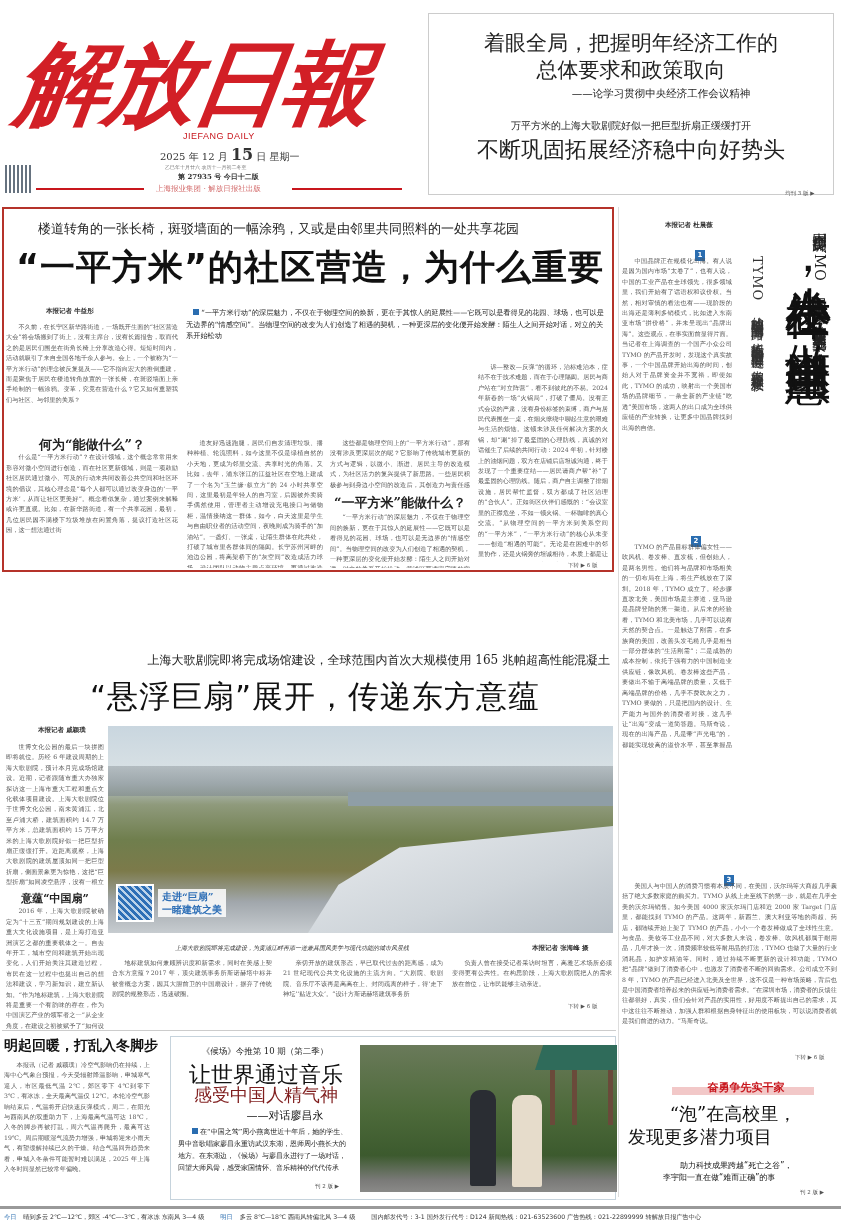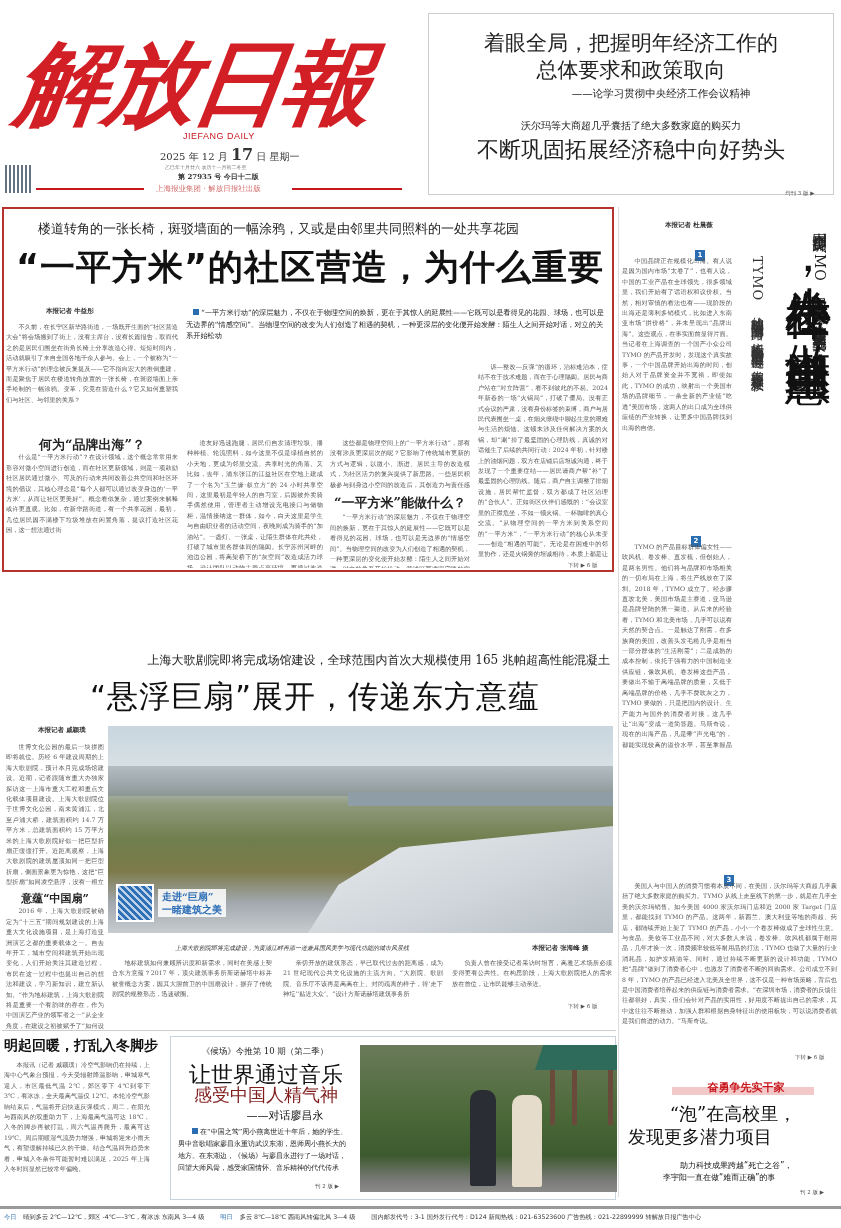--- a/index.html
+++ b/index.html
@@ -50,54 +50,54 @@
   .footer-bar .blue { color: #2a6db0; }
 </style>
 </head>
 <body>
 
 <div class="abs" style="left:0;top:0;width:420px;height:200px;">
   <div id="masthead-title" class="abs" style="position:absolute;">解放日報</div>
   <div id="masthead-en" class="abs">JIEFANG DAILY</div>
   <div id="masthead-date" class="abs">
     <span>2025 年 12 月</span>
-    <b>17</b>
+    <b>15</b>
     <span>日  星期一</span>
   </div>
   <div id="masthead-lunar" class="abs">乙巳年十月廿六   农历十一月初二冬至</div>
   <div id="masthead-issue" class="abs">第 27935 号  今日十二版</div>
   <div id="masthead-publisher" class="abs">上海报业集团 · 解放日报社出版</div>
   <div id="qr-small" class="abs"></div>
   <div class="abs mast-rule" style="left:36px;top:188px;width:108px;"></div>
   <div class="abs mast-rule" style="left:292px;top:188px;width:110px;"></div>
 </div>
 
 <div id="lead-box" class="abs">
   <div class="lead-h1" style="margin-top:16px;">着眼全局，把握明年经济工作的</div>
   <div class="lead-h1">总体要求和政策取向</div>
   <div class="sans" style="font-size:10.5px;text-align:center;margin-top:3px;padding-left:60px;">——论学习贯彻中央经济工作会议精神</div>
-  <div class="sans" style="font-size:10px;text-align:center;margin-top:18px;">沃尔玛等大商超几乎囊括了绝大多数家庭的购买力</div>
+  <div class="sans" style="font-size:10px;text-align:center;margin-top:18px;">万平方米的上海大歌剧院好似一把巨型折扇正缓缓打开</div>
   <div class="lead-h1" style="font-size:22px;margin-top:3px;">不断巩固拓展经济稳中向好势头</div>
 </div>
 <div class="abs sans" style="left:785px;top:190px;font-size:5.5px;color:#555;">均刊 3 版 ▶</div>
 
 <div id="feature-box" class="abs"></div>
 <div class="abs serif" style="left:38px;top:220px;width:560px;font-size:13px;color:#222;">楼道转角的一张长椅，斑驳墙面的一幅涂鸦，又或是由邻里共同照料的一处共享花园</div>
 <div class="abs sans" style="left:8px;top:244px;width:604px;font-size:35px;font-weight:bold;color:#111;text-align:center;letter-spacing:1px;">“一平方米”的社区营造，为什么重要</div>
 <div class="abs serif" style="left:46px;top:307px;font-size:6.5px;color:#333;font-weight:bold;">本报记者  牛益彤</div>
 
 <div class="abs" style="left:186px;top:307px;width:418px;">
   <div class="lead-para">
     <span class="blue-sq"></span><span>“一平方米行动”的深层魅力，不仅在于物理空间的焕新，更在于其惊人的延展性——它既可以是看得见的花园、球场，也可以是无边界的“情感空间”。当物理空间的改变为人们创造了相遇的契机，一种更深层的变化便开始发酵：陌生人之间开始对话，对立的关系开始松动</span>
   </div>
 </div>
 
 <div class="abs body-text" style="left:6px;top:322px;width:172px;height:245px;">
   <p style="height:112px;overflow:hidden;">不久前，在长宁区新华路街道，一场既开生面的“社区营造大会”将会场搬到了街上，没有主席台，没有长篇报告，取而代之的是居民们围坐在街角长椅上分享改造心得。短短时间内，活动就吸引了来自全国各地千余人参与。会上，一个被称为“一平方米行动”的理念被反复提及——它不指向宏大的推倒重建，而是聚焦于居民在楼道转角放置的一张长椅，在斑驳墙面上亲手绘制的一幅涂鸦。变革，究竟在营造什么？它又如何重塑我们与社区、与邻里的关系？</p>
-  <div class="subhead" style="margin:6px 0 2px;">何为“品牌出海”？</div>
+  <div class="subhead" style="margin:6px 0 2px;">何为“能做什么”？</div>
   <p>什么是“一平方米行动”？在设计领域，这个概念常常用来形容对微小空间进行创造，而在社区更新领域，则是一项鼓励社区居民通过微小、可及的行动来共同改善公共空间和社区环境的倡议，其核心理念是“每个人都可以通过改变身边的‘一平方米’，从而让社区更美好”。概念看似复杂，通过案例来解释或许更直观。比如，在新华路街道，有一个共享花园，最初，几位居民因不满楼下垃圾堆放在闲置角落，提议打造社区花园，这一想法通过街</p>
 </div>
 <div class="abs body-text" style="left:187px;top:438px;width:136px;height:130px;">
   <p>道友好迅速跑腿，居民们自发清理垃圾、播种种植、轮流照料，如今这里不仅是绿植自然的小天地，更成为邻里交流、共享时光的角落。又比如，去年，浦东张江的江益社区在空地上建成了一个名为“玉兰缘·叙立方”的 24 小时共享空间，这里最初是年轻人的自习室，后因被外卖骑手偶然使用，管理者主动增设充电接口与储物柜，温情接纳这一群体，如今，白天这里是学生与自由职业者的活动空间，夜晚则成为骑手的“加油站”。一盏灯、一张桌，让陌生群体在此共处，打破了城市里各群体间的隔阂。长宁苏州河畔的池边公园，将高架桥下的“灰空间”改造成活力球场，设计团队以动物主题点亮环境，更通过改造运营模式延续生命力：设置公益时段，组织篮球赛与亲子活动，让白领、居民、运动爱好者成为共建者，原本脏乱的角落，就此变成自我造血的社区活力核心，避免了“改造即凋零”的困境。</p>
 </div>
 <div class="abs body-text" style="left:330px;top:438px;width:140px;height:130px;">
   <p style="height:52px;overflow:hidden;">这些都是物理空间上的“一平方米行动”，那有没有涉及更深层次的呢？它影响了传统城市更新的方式与逻辑，以微小、渐进、居民主导的改造模式，为社区活力的复兴提供了新思路。一些居民积极参与到身边小空间的改造后，其创造力与责任感往往由此激发，这些细微改变正是社区生命力的源泉。</p>
   <div class="subhead" style="margin:8px 0 4px;">“一平方米”能做什么？</div>
   <p>“一平方米行动”的深层魅力，不仅在于物理空间的焕新，更在于其惊人的延展性——它既可以是看得见的花园、球场，也可以是无边界的“情感空间”。当物理空间的改变为人们创造了相遇的契机，一种更深层的变化便开始发酵：陌生人之间开始对话，对立的关系开始松动。黄浦区西凌家宅路的实践，正是“无形的一平方米”的故事。这条 333 米的老商业街，楼上居民与楼下百余家商户常年因油烟、噪音等问题纠纷频繁，传统行政化管理陷入“投</p>
 </div>

